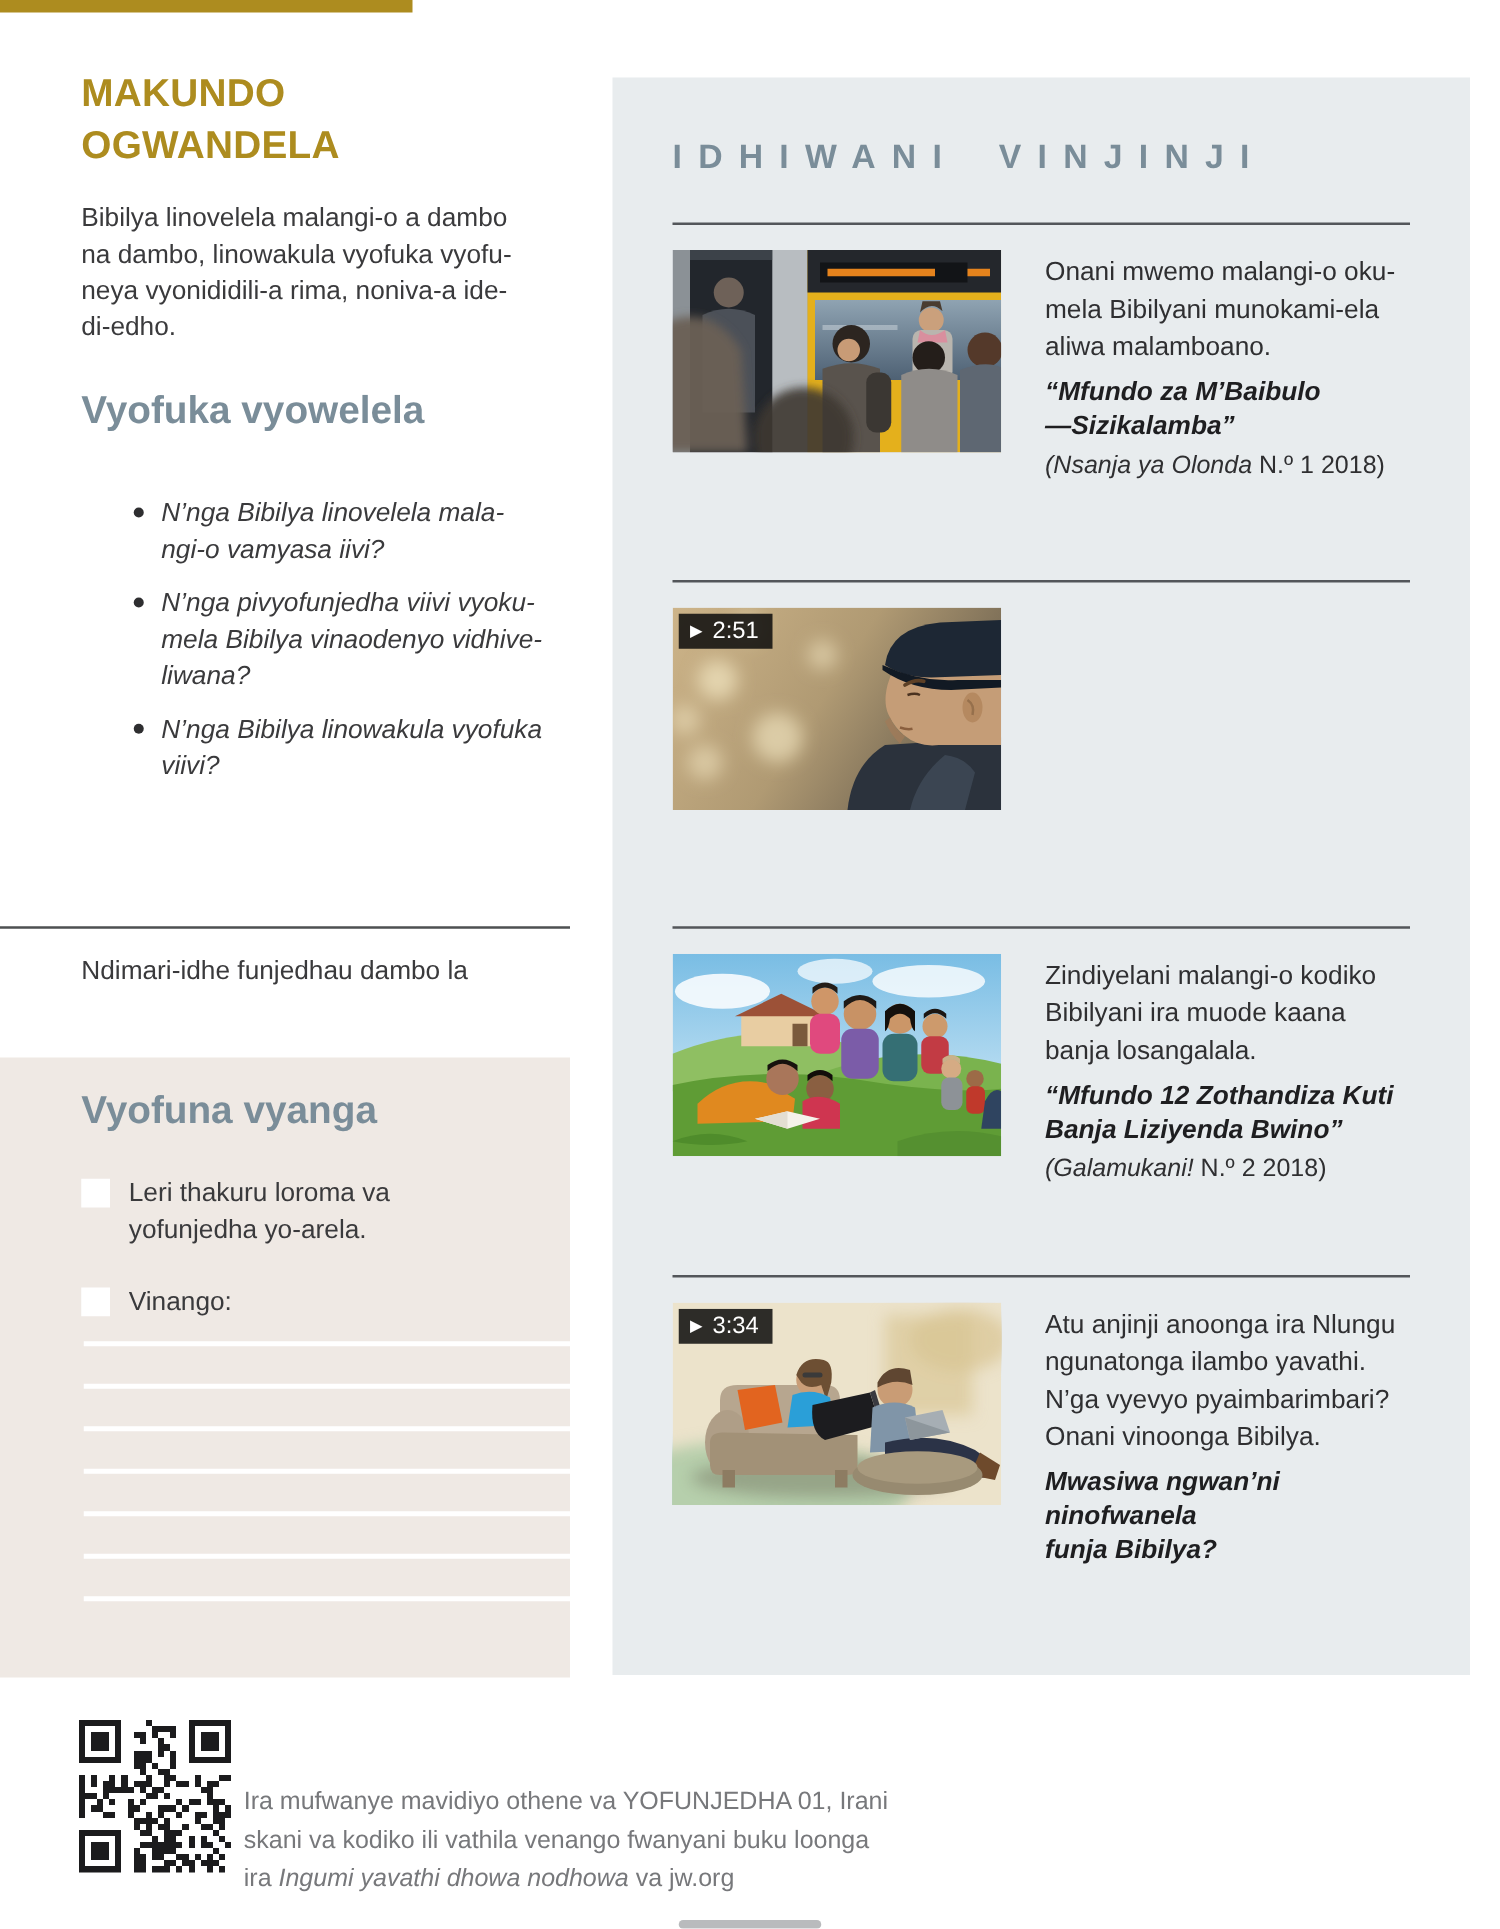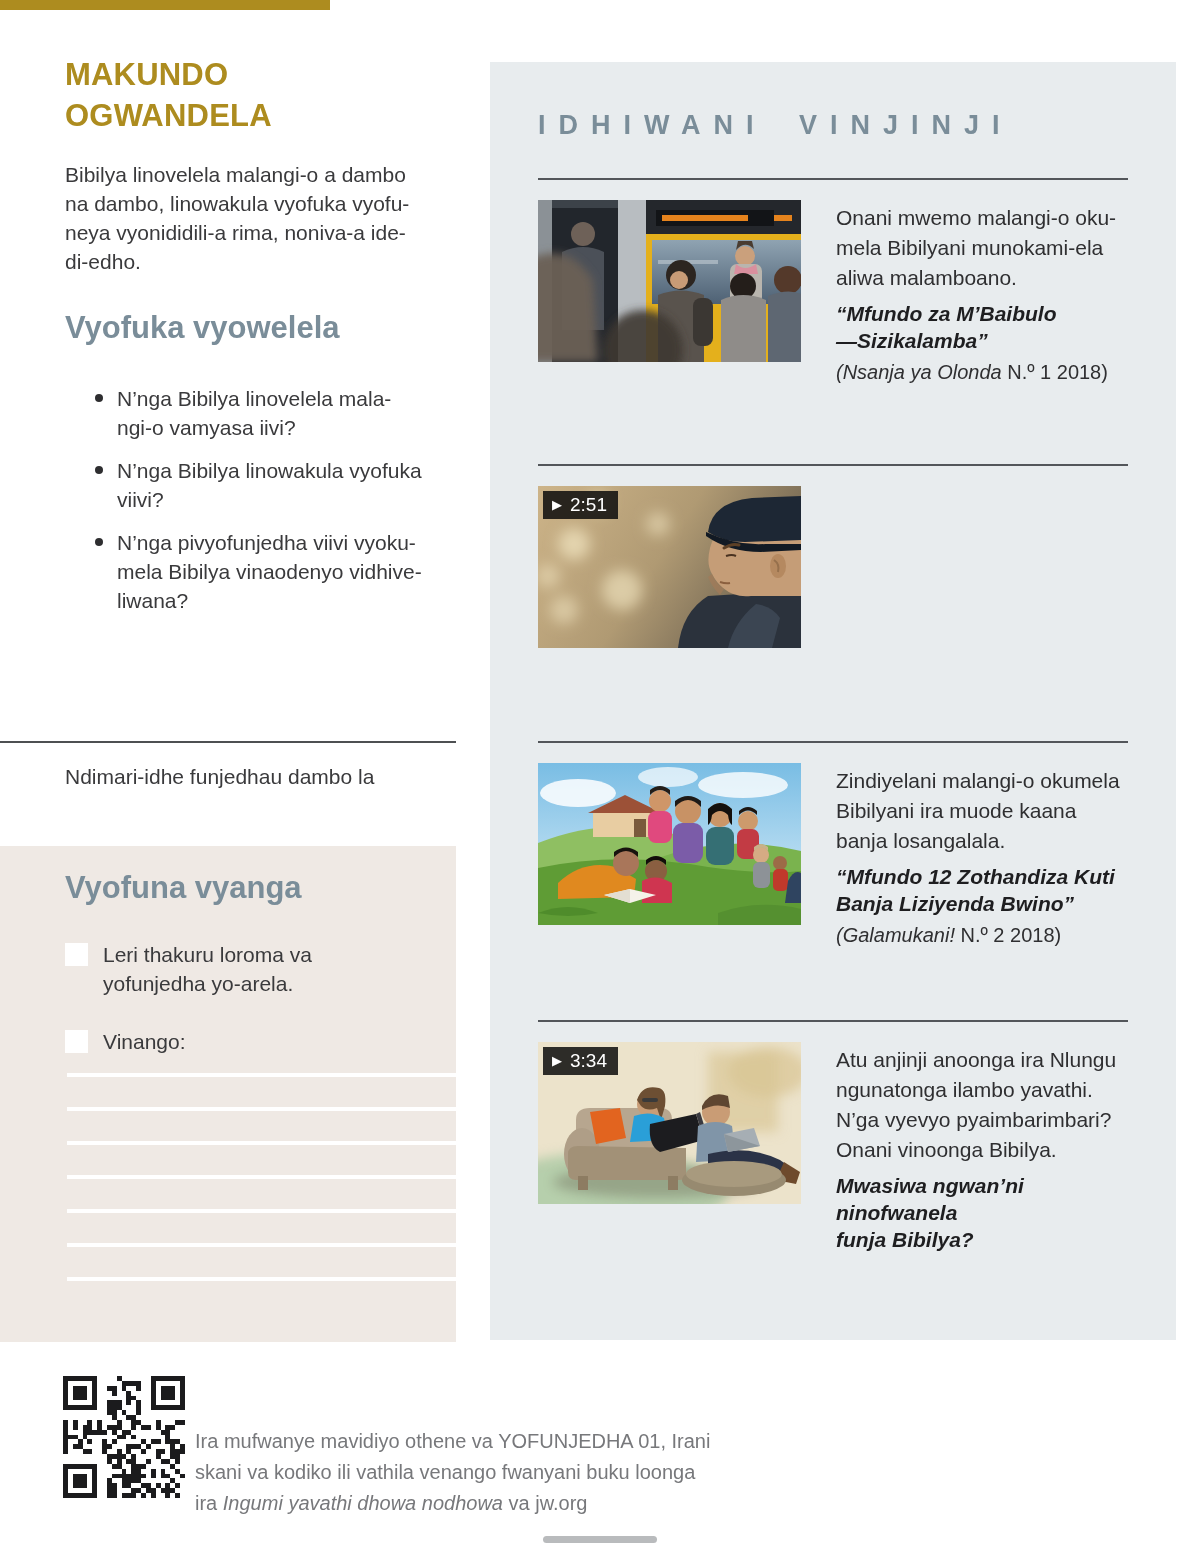--- a/index.html
+++ b/index.html
@@ -6,21 +6,21 @@
   body{width:1200px;font-family:"Liberation Sans",sans-serif;}
   .page{position:relative;width:1200px;height:1543px;background:#ffffff;overflow:hidden;}
   .abs{position:absolute;}
   .pre{white-space:pre-line;}
 
   .top-accent{left:0;top:0;width:330px;height:10px;background:#ad8c1f;}
 
   .page-title{left:65px;top:54px;margin:0;font-size:31px;line-height:41px;font-weight:700;color:#ad8c1f;letter-spacing:.2px;}
   .intro{left:65px;top:160px;width:400px;margin:0;font-size:21px;line-height:29px;color:#3a3a3c;}
   .q-heading{left:65px;top:310px;margin:0;font-size:31px;font-weight:700;color:#7a8d99;}
-  .q-list{left:95px;top:384px;width:366px;margin:0;padding:0;list-style:none;}
+  .q-list{left:95px;top:384px;width:366px;margin:12px;padding:0;list-style:none;font-style:italic;}
   .q-list li{display:flex;margin:0 0 14px 0;}
   .dot{flex:0 0 8px;width:8px;height:8px;border-radius:50%;background:#2e2e30;margin:10px 14px 0 0;}
   .q-text{display:inline-block;font-size:21px;line-height:29px;color:#3a3a3c;}
 
   .left-rule{left:0;top:741px;width:456px;height:2px;background:#4e5052;}
   .note{left:65px;top:762px;margin:0;font-size:21px;line-height:29px;color:#3a3a3c;}
 
   .goals-box{left:0;top:846px;width:456px;height:496px;background:#efe9e4;}
   .g-heading{position:absolute;left:65px;top:24px;margin:0;font-size:31px;font-weight:700;color:#7a8d99;}
   .g-item{position:absolute;left:65px;display:flex;}
@@ -73,28 +73,28 @@
 
   <h2 class="abs q-heading">Vyofuka vyowelela</h2>
   <ul class="abs q-list">
     <li>
       <span class="dot"></span>
       <span class="q-text pre">N’nga Bibilya linovelela mala-
 ngi-o vamyasa iivi?</span>
     </li>
     <li>
       <span class="dot"></span>
-      <span class="q-text pre">N’nga Bibilya linowakula vyofuka
-viivi?</span>
+      <span class="q-text pre">N’nga pivyofunjedha viivi vyoku-
+mela Bibilya vinaodenyo vidhive-
+liwana?</span>
     </li>
     <li>
       <span class="dot"></span>
-      <span class="q-text pre">N’nga pivyofunjedha viivi vyoku-
-mela Bibilya vinaodenyo vidhive-
-liwana?</span>
+      <span class="q-text pre">N’nga Bibilya linowakula vyofuka
+viivi?</span>
     </li>
   </ul>
 
   <div class="abs left-rule"></div>
   <p class="abs note">Ndimari-idhe funjedhau dambo la</p>
 
   <div class="abs goals-box">
     <h2 class="g-heading">Vyofuna vyanga</h2>
     <div class="g-item g1">
       <span class="cbox"></span>
@@ -256,21 +256,21 @@
       <path d="M216 88 q7 -7 14 0 l0 -4 q-7 -6 -14 0 z" fill="#c9b18a"></path>
       <rect x="215" y="99" width="17" height="26" rx="6" fill="#8d9297"></rect>
       <circle cx="242" cy="100" r="7" fill="#9c6b47"></circle>
       <rect x="235" y="106" width="15" height="22" rx="5" fill="#c0392b"></rect>
       <path d="M250 118 q6 -12 13 -8 l0 30 l-16 0 z" fill="#2f4460"></path>
       <path d="M0 150 q30 -12 60 0 q-30 6 -60 0 z" fill="#4f8c2b"></path>
       <path d="M180 150 q40 -14 83 -4 l0 16 l-83 0 z" fill="#559030"></path>
     </svg>
   </div>
   <div class="abs vtext x3">
-    <p class="desc pre">Zindiyelani malangi-o okumela
+    <p class="desc pre">Zindiyelani malangi-o kodiko
 Bibilyani ira muode kaana
 banja losangalala.</p>
     <p class="vtitle pre">“Mfundo 12 Zothandiza Kuti
 Banja Liziyenda Bwino”</p>
     <p class="vref"><span class="it">(Galamukani!</span><span> N.º 2 2018)</span></p>
   </div>
 
   <div class="abs vrule r4"></div>
   <div class="abs thumb t4">
     <svg viewBox="0 0 263 162">

